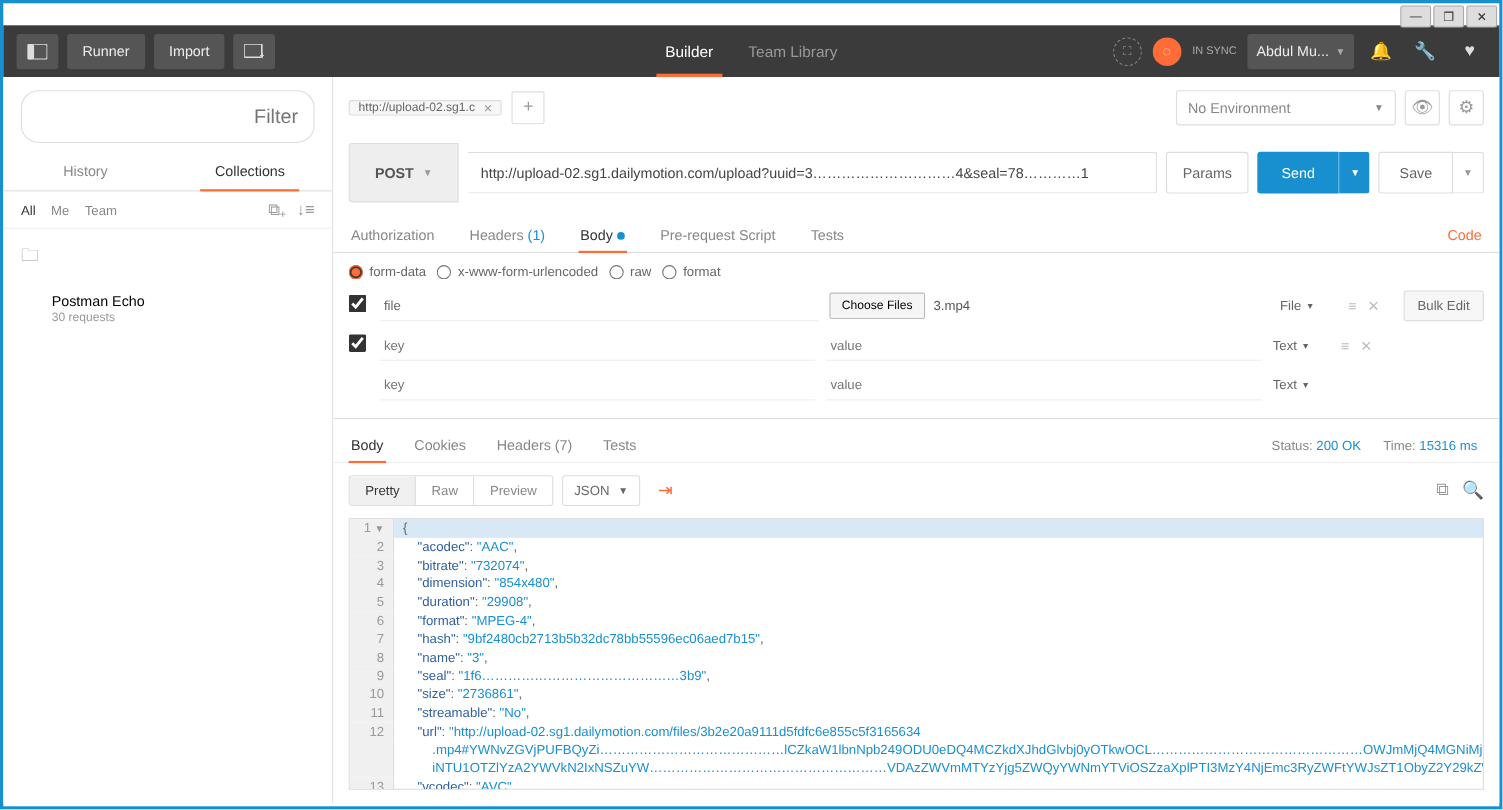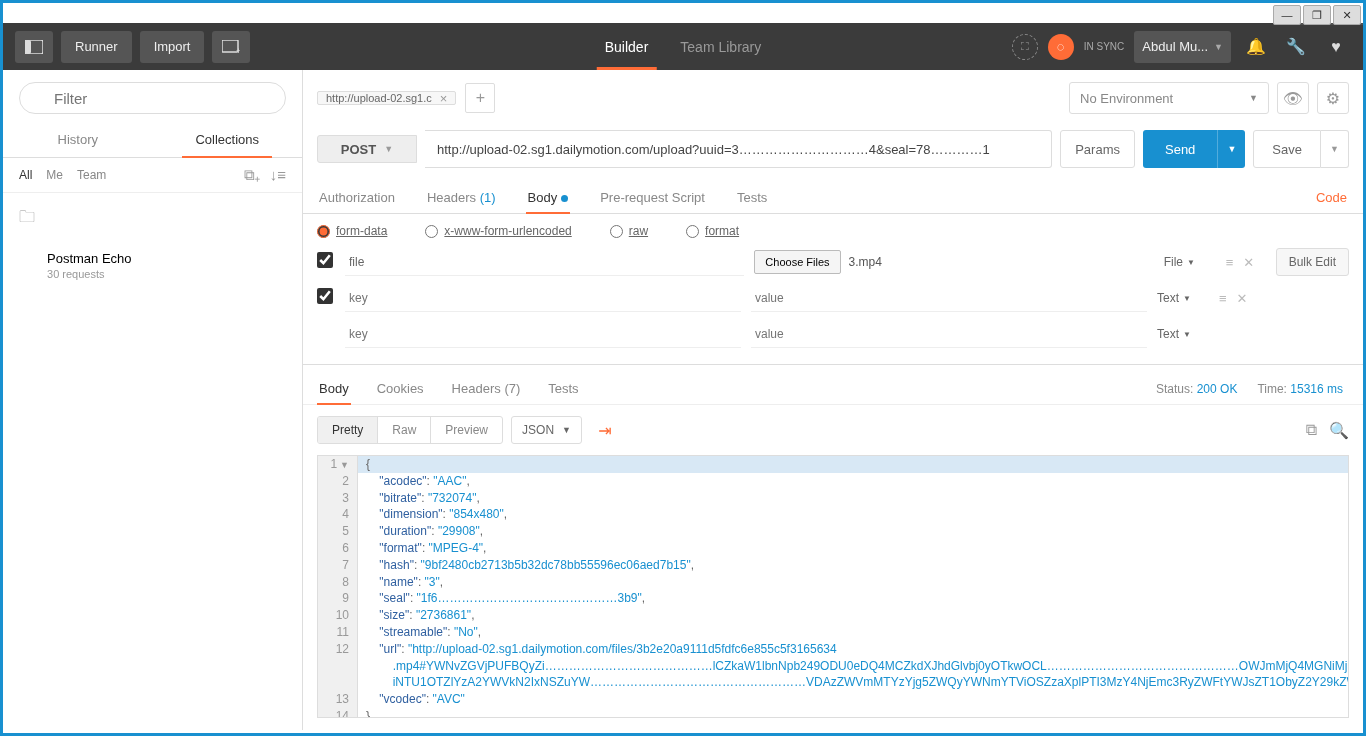--- a/index.html
+++ b/index.html
@@ -20,21 +20,21 @@
 .sync-icon { width: 26px; height: 26px; border-radius: 50%; background: #ff6c37; display: flex; align-items: center; justify-content: center; font-size: 13px; color: #fff; }
 .circle-dotted { width: 26px; height: 26px; border-radius: 50%; border: 1px dashed #888; display: flex; align-items: center; justify-content: center; font-size: 11px; color: #999; }
 .sync-label { font-size: 10px; color: #aaa; }
 .user-dd { background: #555; height: 32px; border-radius: 3px; display: flex; align-items: center; padding: 0 8px; cursor: pointer; color: #eee; gap: 6px; font-size: 13px; }
 .user-dd .chev { font-size: 9px; color: #aaa; }
 .top-ic { width: 30px; height: 30px; display: flex; align-items: center; justify-content: center; color: #ddd; cursor: pointer; font-size: 16px; }
 
 .main { display: flex; height: calc(100% - 70px); }
 .sidebar { width: 300px; background: #fff; border-right: 1px solid #ddd; display: flex; flex-direction: column; }
 .filter-wrap { padding: 12px 16px 8px; }
-.filter-input { width: 100%; height: 32px; border: 1px solid #ddd; border-radius: 16px; padding: 0 14px 0 34px; font-size: 15px; color: #666; background: #fff; position: relative; }
+.filter-input { width: 100%; height: 48px; border: 1px solid #ddd; border-radius: 16px; padding: 0 14px 0 34px; font-size: 18px; color: #666; background: #fff; position: relative; text-align: right; }
 .filter-container { position: relative; }
 .filter-search-ic { position: absolute; left: 12px; top: 50%; transform: translateY(-50%); color: #bbb; font-size: 14px; }
 .side-tabs { display: flex; border-bottom: 1px solid #ddd; }
 .side-tab { flex: 1; text-align: center; padding: 10px 0; font-size: 13px; color: #888; cursor: pointer; position: relative; }
 .side-tab.active { color: #333; font-weight: 500; }
 .side-tab.active::after { content: ""; position: absolute; bottom: -1px; left: 20%; width: 60%; height: 2px; background: #ff6c37; }
 .scope-row { display: flex; align-items: center; padding: 8px 16px; border-bottom: 1px solid #eee; font-size: 12px; color: #888; gap: 14px; }
 .scope-row .active-scope { color: #333; }
 .scope-right { margin-left: auto; display: flex; gap: 10px; color: #999; font-size: 15px; }
 .collection-item { display: flex; padding: 10px 16px; gap: 12px; cursor: pointer; }
@@ -45,39 +45,39 @@
 .content { flex: 1; display: flex; flex-direction: column; background: #fff; overflow: hidden; }
 .env-bar { display: flex; align-items: center; padding: 12px 14px 8px; gap: 10px; }
 .req-tab { display: flex; align-items: center; height: 14px; border: 1px solid #ddd; border-radius: 2px; background: #f7f7f7; padding: 0 8px; font-size: 11px; color: #666; gap: 8px; position: relative; }
 .req-tab .close { font-size: 13px; color: #999; cursor: pointer; }
 .req-tab-add { width: 30px; height: 30px; border: 1px solid #ddd; border-radius: 2px; display: flex; align-items: center; justify-content: center; color: #999; cursor: pointer; margin-left: -1px; }
 .env-right { margin-left: auto; display: flex; align-items: center; gap: 8px; }
 .env-dd { width: 200px; height: 32px; border: 1px solid #ddd; border-radius: 3px; display: flex; align-items: center; padding: 0 10px; font-size: 13px; color: #888; justify-content: space-between; cursor: pointer; }
 .env-ic { width: 32px; height: 32px; border: 1px solid #ddd; border-radius: 3px; display: flex; align-items: center; justify-content: center; color: #999; cursor: pointer; }
 
 .req-row { display: flex; align-items: center; padding: 8px 14px; gap: 8px; }
-.method-dd { width: 100px; height: 28px; background: #eee; border: 1px solid #ddd; border-radius: 3px 0 0 3px; display: flex; align-items: center; justify-content: center; gap: 8px; font-size: 13px; font-weight: 600; color: #555; cursor: pointer; }
+.method-dd { width: 100px; height: 54px; background: #eee; border: 1px solid #ddd; border-radius: 3px 0 0 3px; display: flex; align-items: center; justify-content: center; gap: 8px; font-size: 13px; font-weight: 600; color: #555; cursor: pointer; }
 .url-input { flex: 1; height: 38px; border: 1px solid #ddd; border-left: none; border-radius: 0 3px 3px 0; padding: 0 12px; font-size: 13px; color: #444; }
 .params-btn { height: 38px; padding: 0 14px; border: 1px solid #ddd; border-radius: 3px; background: #fff; font-size: 13px; color: #666; cursor: pointer; }
 .send-grp { display: flex; }
 .send-btn { height: 38px; padding: 0 22px; background: #1890d0; color: #fff; font-size: 13px; font-weight: 500; border: none; border-radius: 3px 0 0 3px; cursor: pointer; }
 .send-dd { width: 28px; height: 38px; background: #1890d0; color: #fff; border: none; border-left: 1px solid rgba(255,255,255,0.25); border-radius: 0 3px 3px 0; cursor: pointer; font-size: 9px; }
 .save-grp { display: flex; }
 .save-btn { height: 38px; padding: 0 18px; border: 1px solid #ddd; background: #fff; font-size: 13px; color: #666; border-radius: 3px 0 0 3px; cursor: pointer; }
 .save-dd { width: 28px; height: 38px; border: 1px solid #ddd; border-left: none; background: #fff; border-radius: 0 3px 3px 0; cursor: pointer; color: #999; font-size: 9px; }
 
 .req-tabs { display: flex; padding: 6px 14px 0; border-bottom: 1px solid #ddd; gap: 28px; align-items: center; }
 .req-tabs .rtab { padding: 8px 2px; font-size: 13px; color: #888; cursor: pointer; position: relative; }
 .req-tabs .rtab.active { color: #333; }
 .req-tabs .rtab.active::after { content: ""; position: absolute; bottom: -1px; left: 0; width: 100%; height: 2px; background: #ff6c37; }
 .req-tabs .count { color: #1890d0; }
 .req-tabs .dot { display: inline-block; width: 7px; height: 7px; background: #1890d0; border-radius: 50%; margin-left: 4px; vertical-align: middle; }
 .code-link { margin-left: auto; color: #ff6c37; font-size: 13px; cursor: pointer; padding: 8px 2px; }
 
-.body-type-row { display: flex; padding: 10px 14px 6px; gap: 38px; font-size: 12px; color: #666; text-decoration: underline; }
+.body-type-row { display: flex; padding: 10px 14px 6px; gap: 10px; font-size: 12px; color: #666; }
 .body-type-row label { display: flex; align-items: center; gap: 6px; cursor: pointer; }
 .body-type-row input[type=radio] { accent-color: #ff6c37; }
 
 .form-table { padding: 0 14px 12px; }
 .form-row { display: flex; align-items: center; padding: 4px 0; gap: 10px; }
 .form-row .chk { width: 18px; }
 .form-row input[type=checkbox] { width: 16px; height: 16px; accent-color: #333; }
 .form-row .key-col, .form-row .val-col { flex: 1; }
 .form-row .key-in, .form-row .val-in { width: 100%; height: 28px; border: none; border-bottom: 1px solid #eee; font-size: 12px; color: #666; padding: 0 4px; }
 .form-row .choose-wrap { display: flex; align-items: center; gap: 8px; }

